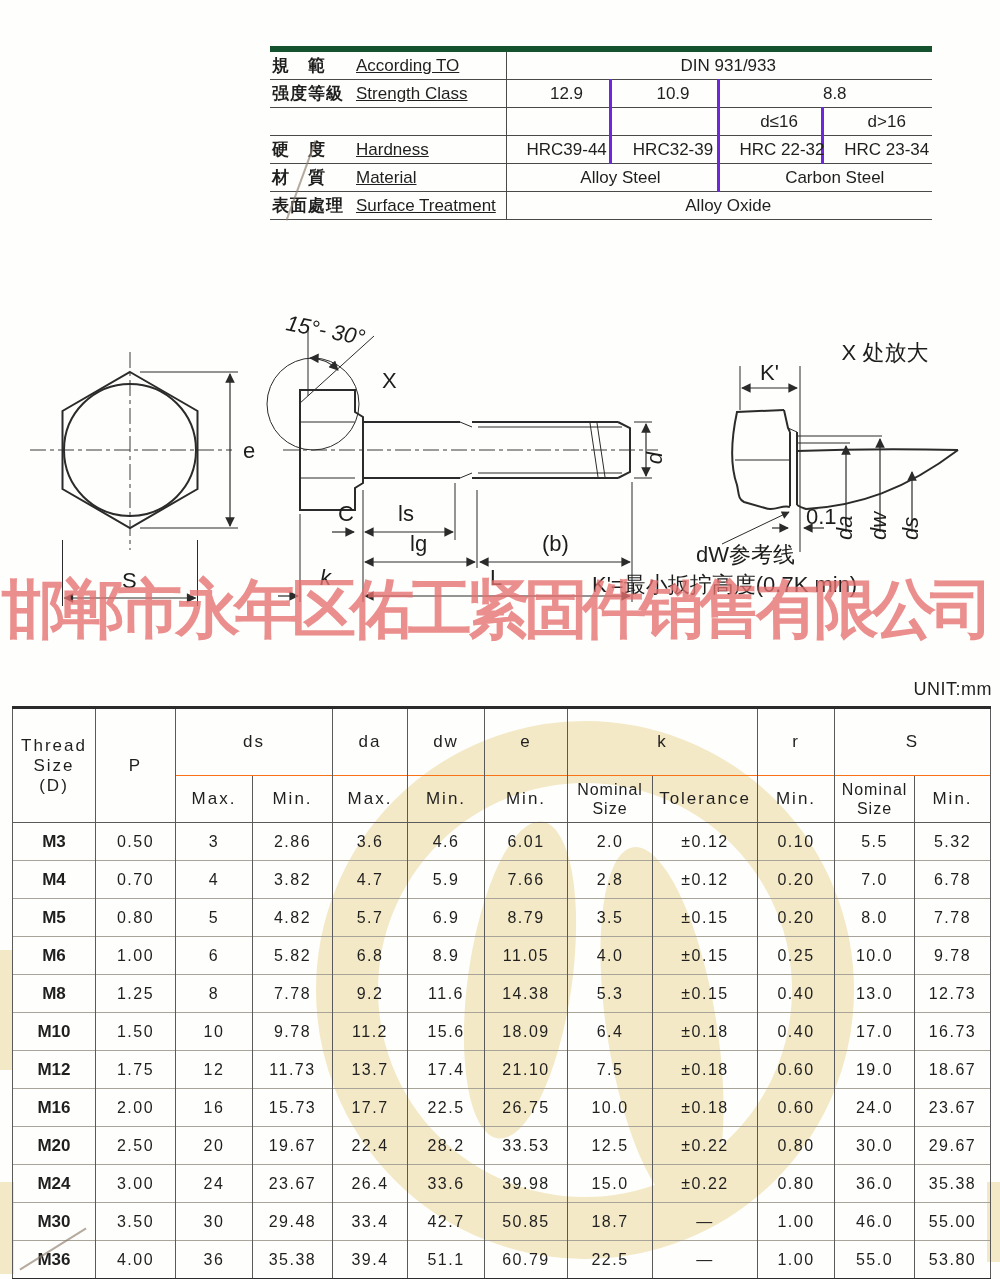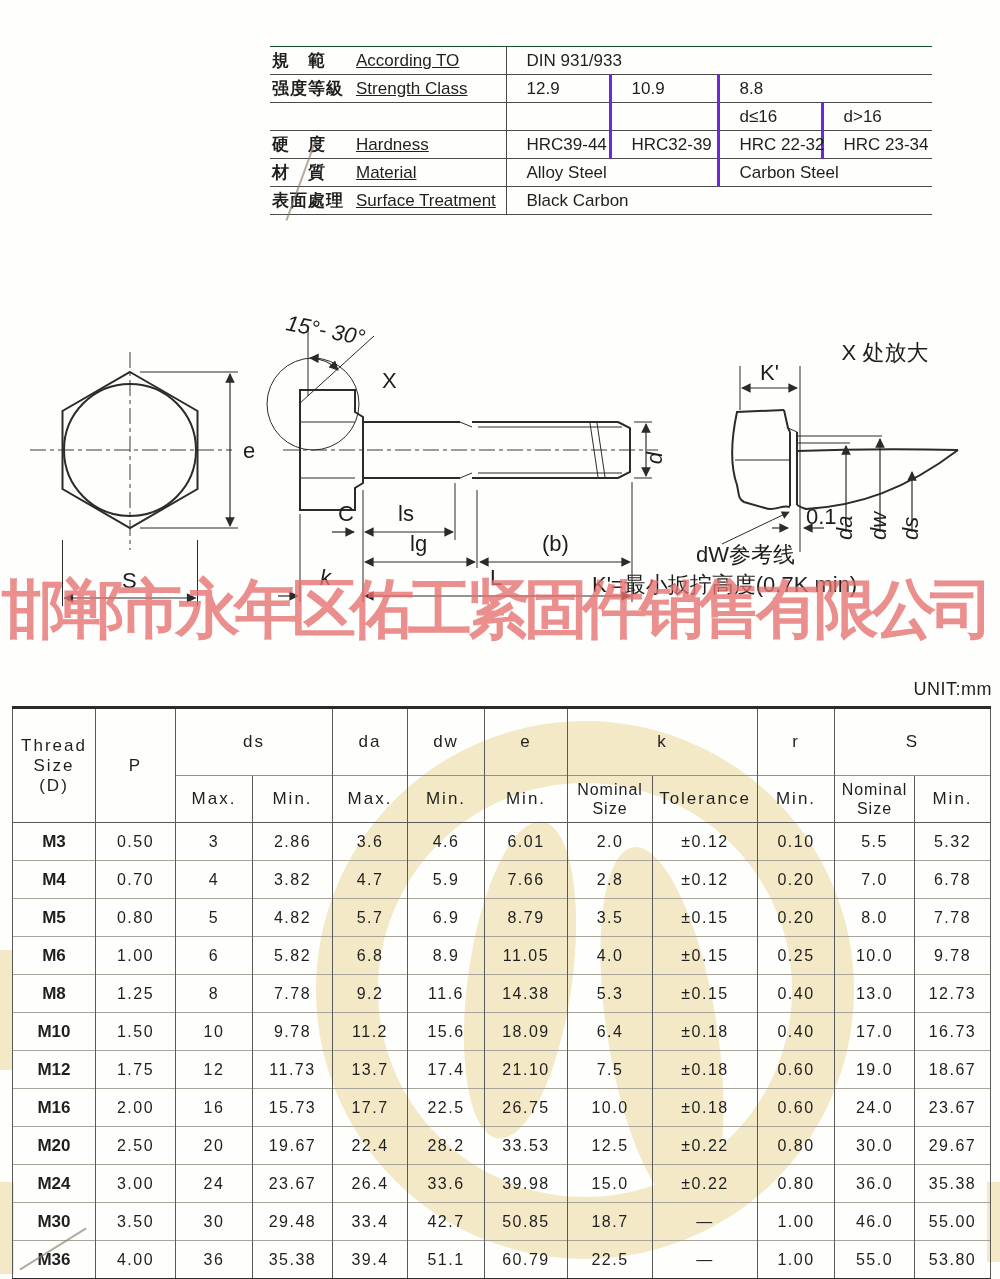--- a/index.html
+++ b/index.html
@@ -8,25 +8,25 @@
     background:#fefefc;color:#1f1f1f;
     font-family:"Liberation Sans",sans-serif;
   }
   
   .spec{
     position:absolute;left:270px;top:46px;width:662px;
     border-collapse:collapse;table-layout:fixed;
     font-size:17px;
   }
   .spec td{height:27px;padding:0 2px;border-bottom:1px solid #4a4a4a;white-space:nowrap;overflow:visible;}
-  .spec tr:first-child td{border-top:1px solid #14532d;}
+  .spec tr:first-child td{border-top:6px solid #14532d;}
   .spec .cn{font-weight:bold;font-size:17px;letter-spacing:1px;}
   .spec .en{text-align:left;text-decoration:underline;}
   .spec .env{border-right:1px solid #4a4a4a;}
-  .spec .v{padding-left:20px;}
+  .spec .v{text-align:center;padding-left:20px;}
   .spec .vr{border-right:3px solid #6d28d9;}
   
   #drawing{position:absolute;left:0;top:300px;z-index:1;}
   .dline{stroke:#2b2b2b;stroke-width:2;fill:none;}
   .tline{stroke:#2b2b2b;stroke-width:1;fill:none;}
   .cline{stroke:#3a3a3a;stroke-width:1;fill:none;stroke-dasharray:16 4 4 4;}
   .dim{stroke:#2b2b2b;stroke-width:1.2;fill:none;}
   .lbl{font-family:"Liberation Sans",sans-serif;font-size:22px;fill:#1d1d1d;}
   .lbl-i{font-style:italic;}
   
@@ -108,21 +108,21 @@
   </tr>
   <tr>
     <td class="cn">材　質</td>
     <td class="en env">Material</td>
     <td class="v vr" colspan="2">Alloy Steel</td>
     <td class="v" colspan="2">Carbon Steel</td>
   </tr>
   <tr>
     <td class="cn">表面處理</td>
     <td class="en env">Surface Treatment</td>
-    <td class="v" colspan="4">Black  Carbon</td>
+    <td class="v" colspan="4">Alloy  Oxide</td>
   </tr>
 </tbody>
   </table>
 
 <svg id="drawing" width="1000" height="330" viewBox="0 0 1000 330">
   <defs>
     <marker id="ar" viewBox="0 0 10 10" refX="9" refY="5" markerWidth="10" markerHeight="8" orient="auto-start-reverse">
       <path d="M0,0 L10,5 L0,10 z" fill="#2b2b2b"></path>
     </marker>
   </defs>

